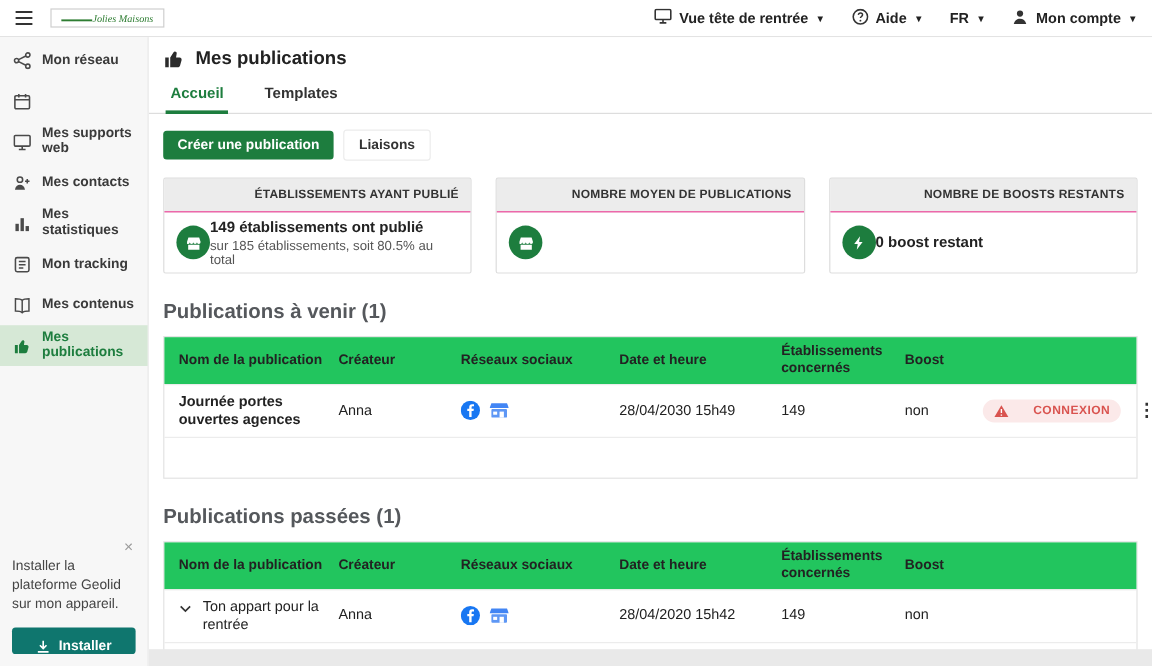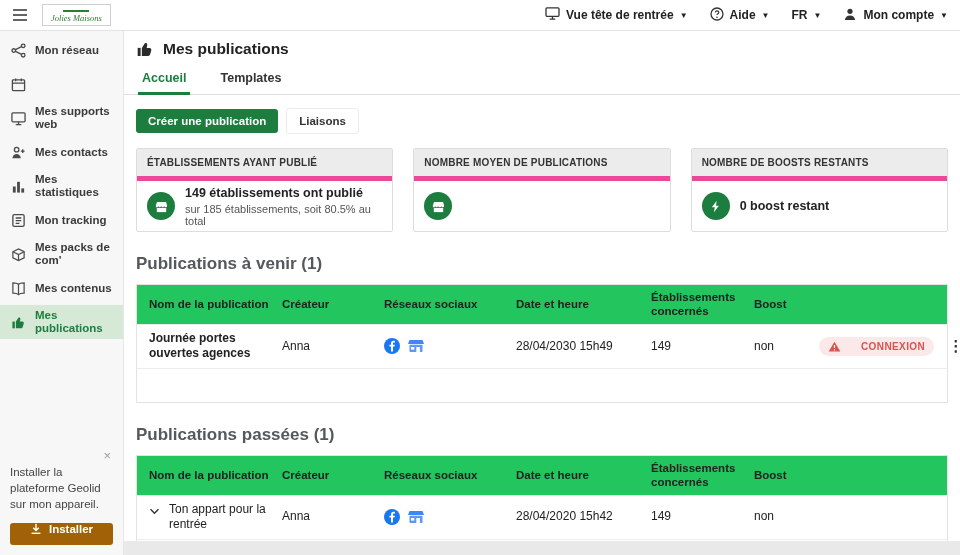--- a/index.html
+++ b/index.html
@@ -4,21 +4,21 @@
 <style>
   * { box-sizing: border-box; margin: 0; padding: 0; }
   html,body { width:960px; height:555px; overflow:hidden; }
   body { font-family:"Liberation Sans", sans-serif; background:#fff; color:#222; }
 
   
   .topbar { height:31px; background:#fff; border-bottom:1px solid #e3e3e3;
             display:flex; align-items:center; padding:0 12px; gap:14px; }
   .hamburger { display:flex; align-items:center; cursor:pointer; }
   .brand { border:1px solid #cfcfcf; background:#fff; padding:1px 8px; display:flex;
-           flex-direction:column; align-items:center; line-height:1; cursor:pointer; }
+           flex-direction:row; align-items:center; line-height:1; cursor:pointer; }
   .brand .brand-deco { width:26px; height:5px; border-bottom:2px solid #2e7d32;
            border-radius:50% 50% 0 0; margin-top:1px; }
   .brand .brand-text { font-family:"Liberation Serif", serif; font-style:italic;
            font-size:8.5px; color:#2e7d32; margin:2px 0 1px; white-space:nowrap; }
   .topbar-right { margin-left:auto; display:flex; align-items:center; gap:22px; }
   .nav-item { display:flex; align-items:center; gap:6px; font-size:12px;
               font-weight:600; color:#222; cursor:pointer; white-space:nowrap; }
   .caret { font-size:8px; color:#222; }
 
   
@@ -31,23 +31,23 @@
                font-size:11.5px; font-weight:600; color:#3a3a3a; cursor:pointer; }
   .side-item svg { flex:0 0 auto; color:#4a4a4a; }
   .side-item.active { background:#d6e8d6; color:#1d7d3e; }
   .side-item.active svg { color:#1d7d3e; }
   .side-label { line-height:1.1; }
 
   .install { position:absolute; left:0; right:0; bottom:0; padding:4px 10px 10px; }
   .install-close { text-align:right; font-size:13px; color:#9a9a9a; cursor:pointer;
                    padding-right:2px; line-height:1; }
   .install-text { font-size:11.5px; color:#444; line-height:1.4; margin:2px 0 11px; }
-  .install-btn { width:100%; height:22px; background:#a16207; color:#fff; border:none;
+  .install-btn { width:100%; height:22px; background:#0f766e; color:#fff; border:none;
                  border-radius:3px; font-family:inherit; font-size:11.5px; font-weight:700;
-                 display:flex; align-items:flex-start; justify-content:center; gap:7px; cursor:pointer; }
+                 display:flex; align-items:flex-end; justify-content:center; gap:7px; cursor:pointer; }
 
   
   .main { flex:1; background:#fff; position:relative; overflow:hidden; }
   .page-title { display:flex; align-items:center; gap:9px; margin:9px 12px 0;
                 font-size:15.5px; font-weight:700; color:#222; }
   .tabs { display:flex; gap:26px; padding:0 14px; margin-top:7px; border-bottom:1px solid #ddd; }
   .tab { font-size:12.5px; font-weight:700; color:#333; padding:6px 4px 9px;
          cursor:pointer; position:relative; }
   .tab.active { color:#1d7d3e; }
   .tab.active::after { content:""; position:absolute; left:0; right:0; bottom:-1px;
@@ -56,23 +56,23 @@
   .actions { display:flex; align-items:center; gap:8px; margin:13px 12px 0; }
   .btn-primary { background:#1d7d3e; color:#fff; border:none; border-radius:3px;
                  font-family:inherit; font-size:11.5px; font-weight:600;
                  padding:6px 12px; cursor:pointer; }
   .btn-ghost { background:#fff; color:#333; border:1px solid #ececec; border-radius:3px;
                font-family:inherit; font-size:11.5px; font-weight:600;
                padding:6px 12px; cursor:pointer; }
 
   .cards { display:flex; gap:20px; margin:14px 12px 0 12px; }
   .card { flex:1; border:1px solid #ddd; border-radius:2px; background:#fff; }
-  .card-head { background:#ececec; border-bottom:5px solid #ec4899; font-size:10px;
-               font-weight:700; color:#333; letter-spacing:.2px; padding:8px 10px; }
-  .card-body { display:flex; align-items:center; gap:10px; padding:11px 10px; height:50px; }
+  .card-head { background:#ececec; border-bottom:1px solid #ec4899; font-size:10px;
+               font-weight:700; color:#333; letter-spacing:.2px; padding:8px 10px;text-align:right; }
+  .card-body { display:flex; align-items:center; padding:11px 10px; height:50px; }
   .stat-icon { width:28px; height:28px; border-radius:50%; background:#1d7d3e;
                display:flex; align-items:center; justify-content:center; flex:0 0 auto; }
   .stat-value { font-size:12.5px; font-weight:700; color:#222; line-height:1.2; }
   .stat-sub { font-size:11px; color:#555; margin-top:2px; }
 
   .section-title { font-size:17px; font-weight:600; color:#55585c; margin:22px 12px 0; }
 
   .table { margin:10px 12px 0; border:1px solid #e3e3e3; background:#fff; }
   .t-head, .t-row { display:grid;
       grid-template-columns:133px 102px 132px 135px 103px 65px 1fr;
@@ -192,27 +192,20 @@
     </div>
     <div class="side-item">
       <svg width="15" height="15" viewBox="0 0 16 16" fill="none" stroke="currentColor" stroke-width="1.4">
           <rect x="2" y="1.8" width="12" height="12.5" rx="1.5"></rect>
           <path d="M5 5.3h6M5 8.2h6M5 11h4"></path>
         </svg>
       <span class="side-label">Mon tracking</span>
     </div>
     <div class="side-item">
       <svg width="15" height="15" viewBox="0 0 16 16" fill="none" stroke="currentColor" stroke-width="1.3">
-          <path d="M2 5l6-3 6 3v6.5l-6 3-6-3z"></path>
-          <path d="M2 5l6 3 6-3M8 8v6.5"></path>
-        </svg>
-      <span class="side-label">Mes packs de com'</span>
-    </div>
-    <div class="side-item">
-      <svg width="15" height="15" viewBox="0 0 16 16" fill="none" stroke="currentColor" stroke-width="1.3">
           <path d="M8 3.5C7 2.5 5.5 2 2 2v11c3.5 0 5 .5 6 1.5 1-1 2.5-1.5 6-1.5V2c-3.5 0-5 .5-6 1.5z"></path>
           <path d="M8 3.5v11"></path>
         </svg>
       <span class="side-label">Mes contenus</span>
     </div>
     <div class="side-item active">
       <svg width="15" height="15" viewBox="0 0 16 16" fill="currentColor">
           <path d="M1.5 7h2.6v7.2H1.5z"></path>
           <path d="M5.2 14.2h5.6c.8 0 1.5-.5 1.7-1.3l1.1-3.9c.3-1-.5-2-1.5-2H9.5l.5-3c.2-1.2-1.7-1.9-2.3-.8L5.2 7z"></path>
         </svg>

